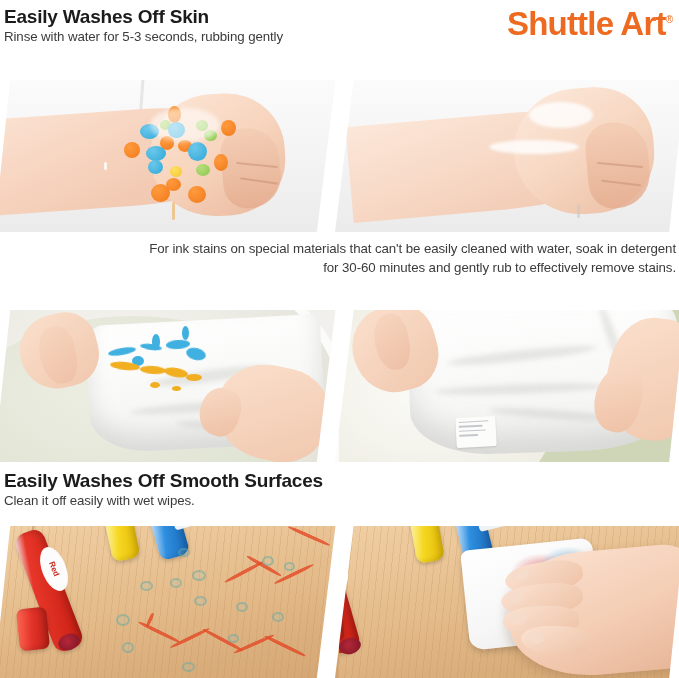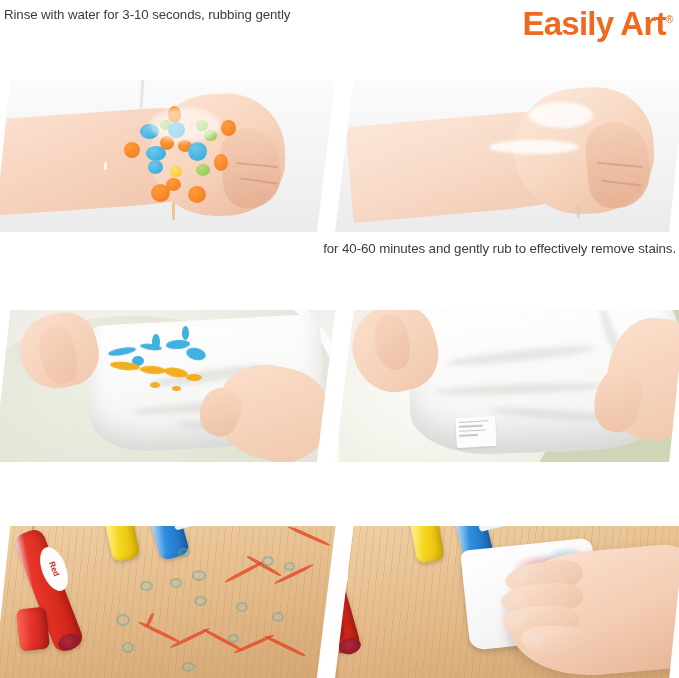--- a/index.html
+++ b/index.html
@@ -275,25 +275,26 @@
     position: absolute; background: #f6dccb; border-radius: 50%;
     opacity: .85;
   }
 </style>
 </head>
 <body>
 
 <div class="page">
 
   <div class="logo">
-    <span>Easily Art</span><span class="tm">®</span>
+    <span>Shuttle Art</span><span class="tm">®</span>
   </div>
 
   <div class="block-1">
-    <div class="sect-body">Rinse with water for 3-10 seconds, rubbing gently</div>
+    <div class="sect-head">Easily Washes Off Skin</div>
+    <div class="sect-body">Rinse with water for 5-3 seconds, rubbing gently</div>
   </div>
 
   <div class="row row-1">
 
     <div class="pane pane-l">
       <div class="bg-white-studio"></div>
       <div class="studio-seam"></div>
       <div class="arm arm-1"></div>
       <div class="arm fist-1"></div>
       <div class="knuckles"></div>
@@ -335,21 +336,22 @@
       <div class="wet-glint" style="left:190px;top:22px;width:64px;height:26px"></div>
       <div class="wet-glint" style="left:150px;top:60px;width:90px;height:14px"></div>
       <div class="drip" style="left:238px;top:124px;height:14px;background:rgba(200,200,200,.6)"></div>
       <div class="edge-r"></div>
     </div>
 
     <div class="divider"></div>
   </div>
 
   <div class="block-2">
-    <div class="sect-body">for 40-60 minutes and gently rub to effectively remove stains.</div>
+    <div class="sect-body">For ink stains on special materials that can't be easily cleaned with water, soak in detergent</div>
+    <div class="sect-body">for 30-60 minutes and gently rub to effectively remove stains.</div>
   </div>
 
   <div class="row row-2">
 
     <div class="pane pane-l">
       <div class="basin-l"></div>
       <div class="basin-bowl"></div>
       <div class="basin-water"></div>
       <div class="shirt shirt-l"></div>
       <div class="fold" style="left:150px;top:60px;width:120px;height:12px;transform:rotate(-8deg)"></div>
@@ -395,20 +397,24 @@
       <div class="hand-sm" style="left:14px;top:-4px;width:84px;height:86px;transform:rotate(-16deg)"></div>
       <div class="hand-sm" style="left:36px;top:4px;width:34px;height:56px;transform:rotate(-10deg);background:linear-gradient(150deg,#f8d6c1,#edbfa4)"></div>
       <div class="hand-sm" style="left:268px;top:8px;width:92px;height:122px;transform:rotate(8deg)"></div>
       <div class="hand-sm" style="left:256px;top:58px;width:46px;height:64px;transform:rotate(14deg);background:linear-gradient(150deg,#f9dac6,#eec0a4)"></div>
       <div class="edge-r"></div>
     </div>
 
     <div class="divider"></div>
   </div>
 
+  <div class="block-3">
+    <div class="sect-head">Easily Washes Off Smooth Surfaces</div>
+    <div class="sect-body">Clean it off easily with wet wipes.</div>
+  </div>
 
   <div class="row row-3">
 
     <div class="pane pane-l">
       <div class="wood"></div>
       <div class="wood-seam"></div>
 
       <div class="marker marker-red" style="left:34px;top:2px;width:30px;height:125px;transform:rotate(-21deg)"></div>
       <div class="marker-label" style="left:42px;top:20px;width:24px;height:46px;transform:rotate(-21deg);display:flex;align-items:center;justify-content:center">
         <span>Red</span>

